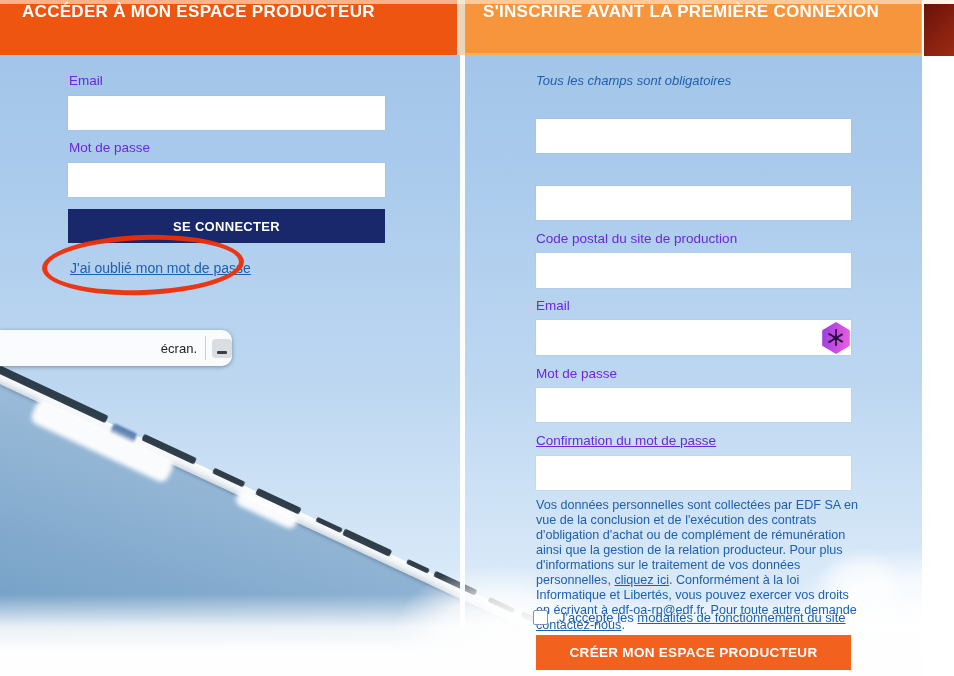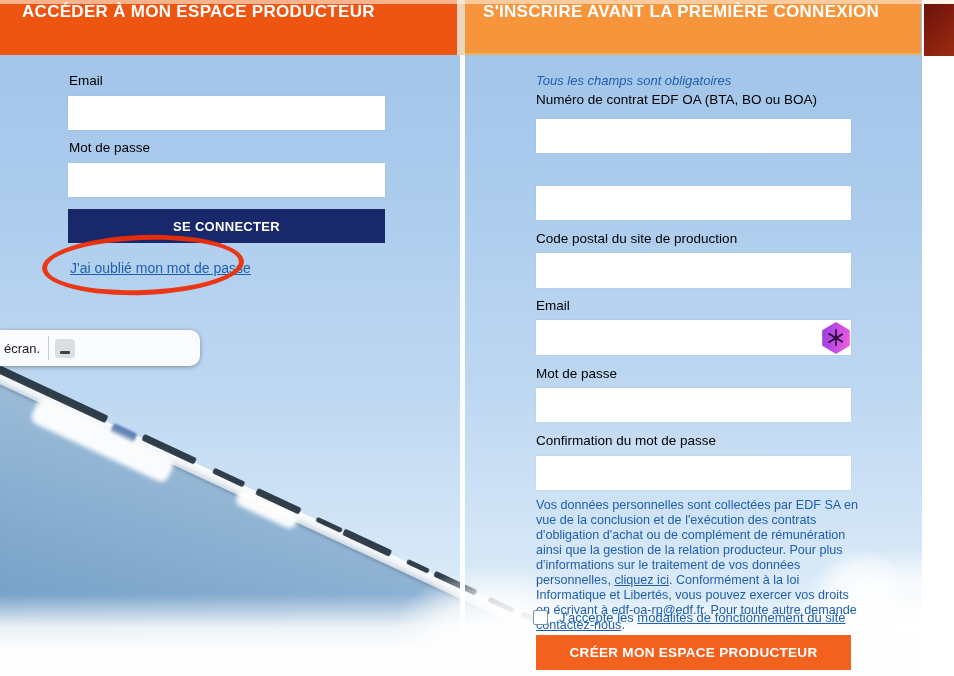--- a/index.html
+++ b/index.html
@@ -46,21 +46,21 @@
   .header-login .header-text { left:22px; }
   .header-signup .header-text { left:18px; }
   .top-light-strip { position:absolute; left:0; top:0; width:954px; height:4px; background:rgba(255,240,224,.6); z-index:7; }
   .divider-top { position:absolute; left:457px; top:0; width:8px; height:55px; background:#ead6bd; z-index:6; }
   .divider-line { position:absolute; left:460px; top:55px; width:5px; height:575px; background:rgba(255,255,255,.95); z-index:2; }
   .right-margin { position:absolute; left:922px; top:0; width:32px; height:676px; background:#ffffff; z-index:4; }
   .red-block { position:absolute; left:924px; top:4px; width:30px; height:52px; z-index:5;
     background:linear-gradient(135deg, #6a110b 0%, #87200f 55%, #9a2c12 100%); }
 
   
-  .field-label { position:absolute; color:#000000; font-size:13.5px; z-index:5; white-space:nowrap; }
+  .field-label { position:absolute; color:#6d28d9; font-size:13.5px; z-index:5; white-space:nowrap; }
   .field-input {
     position:absolute; background:#ffffff; border:none; outline:none; z-index:5;
     font-size:14px; color:#333; padding:0 8px; box-shadow:0 0 1px rgba(120,140,160,.4);
   }
   .note-italic { position:absolute; color:#1e5fae; font-size:13px; font-style:italic; z-index:5; }
 
   .btn-login {
     position:absolute; left:68px; top:209px; width:317px; height:34px; z-index:5;
     background:#19276b; color:#ffffff; font-weight:bold; font-size:13px; letter-spacing:.3px;
     border:none; cursor:pointer; font-family:"Liberation Sans", sans-serif;
@@ -83,24 +83,24 @@
   .hex-wrap { position:absolute; left:821px; top:322px; width:30px; height:32px; z-index:6; cursor:pointer; }
   .hex {
     width:30px; height:32px;
     background:linear-gradient(100deg, #9b3fe0 8%, #c44ae2 48%, #ee5ede 92%);
     clip-path:polygon(50% 0%, 96% 26%, 96% 74%, 50% 100%, 4% 74%, 4% 26%);
     display:flex; align-items:center; justify-content:center;
   }
 
   
   .share-bar {
-    position:absolute; left:0; top:330px; width:200px; height:36px; z-index:10;
+    position:absolute; left:0; top:330px; width:232px; height:36px; z-index:10;
     background:#fafbfc; border-radius:0 10px 10px 0;
     box-shadow:0 1px 4px rgba(0,0,0,.35);
-    display:flex; align-items:center;
+    display:flex; align-items:center;justify-content:flex-end;
   }
   .share-text { color:#202124; font-size:13px; margin-left:4px; white-space:nowrap; }
   .share-stop-btn {
     margin-left:7px; background:#2474e8; color:#ffffff; border:none; cursor:pointer;
     font-size:12.5px; padding:4px 11px; border-radius:14px; font-family:"Liberation Sans", sans-serif;
     white-space:nowrap;
   }
   .share-divider { width:1px; height:24px; background:#c9ccd1; margin-left:8px; }
   .share-min-btn {
     margin-left:6px; width:20px; height:19px; background:#dadde2; border:none; border-radius:4px;
@@ -165,21 +165,20 @@
   <div class="share-bar">
     <span class="share-text">écran.</span>
     <div class="share-divider"></div>
     <button class="share-min-btn">
       <span class="min-bar"></span>
     </button>
   </div>
 
   <div class="note-italic" style="left:536px; top:73px;">Tous les champs sont obligatoires</div>
 
-  <div class="field-label" style="left:536px; top:92px;">Numéro de contrat EDF OA (BTA, BO ou BOA)</div>
   <input type="text" class="field-input" style="left: 536px; top: 119px; width: 315px; height: 34px;">
 
   <input type="text" class="field-input" style="left: 536px; top: 186px; width: 315px; height: 34px;">
 
   <div class="field-label" style="left:536px; top:231px;">Code postal du site de production</div>
   <input type="text" class="field-input" style="left: 536px; top: 253px; width: 315px; height: 35px;">
 
   <div class="field-label" style="left:536px; top:298px;">Email</div>
   <input type="text" class="field-input" style="left: 536px; top: 320px; width: 315px; height: 35px;">
   <div class="hex-wrap">
@@ -190,21 +189,21 @@
           <line x1="2.1" y1="5" x2="15.9" y2="13"></line>
           <line x1="2.1" y1="13" x2="15.9" y2="5"></line>
         </g>
       </svg>
     </div>
   </div>
 
   <div class="field-label" style="left:536px; top:366px;">Mot de passe</div>
   <input type="password" class="field-input" style="left: 536px; top: 388px; width: 315px; height: 34px;">
 
-  <div class="field-label" style="left:536px; top:433px;">Confirmation du mot de passe</div>
+  <div class="field-label" style="left:536px; top:433px;text-decoration:underline;">Confirmation du mot de passe</div>
   <input type="password" class="field-input" style="left: 536px; top: 456px; width: 315px; height: 34px;">
 
   <div class="privacy"><span>Vos données personnelles sont collectées par EDF SA en vue de la conclusion et de l'exécution des contrats d'obligation d'achat ou de complément de rémunération ainsi que la gestion de la relation producteur. Pour plus d'informations sur le traitement de vos données personnelles, </span><a class="link">cliquez ici</a><span>. Conformément à la loi Informatique et Libertés, vous pouvez exercer vos droits en écrivant à edf-oa-rp@edf.fr. Pour toute autre demande </span><a class="link">contactez-nous</a><span>.</span></div>
 
   <div class="accept-row">
     <div class="checkbox"></div>
     <div class="accept-label"><span>J'accepte les </span><a class="link">modalités de fonctionnement du site</a></div>
   </div>
 
   <button class="btn-create">CRÉER MON ESPACE PRODUCTEUR</button>

